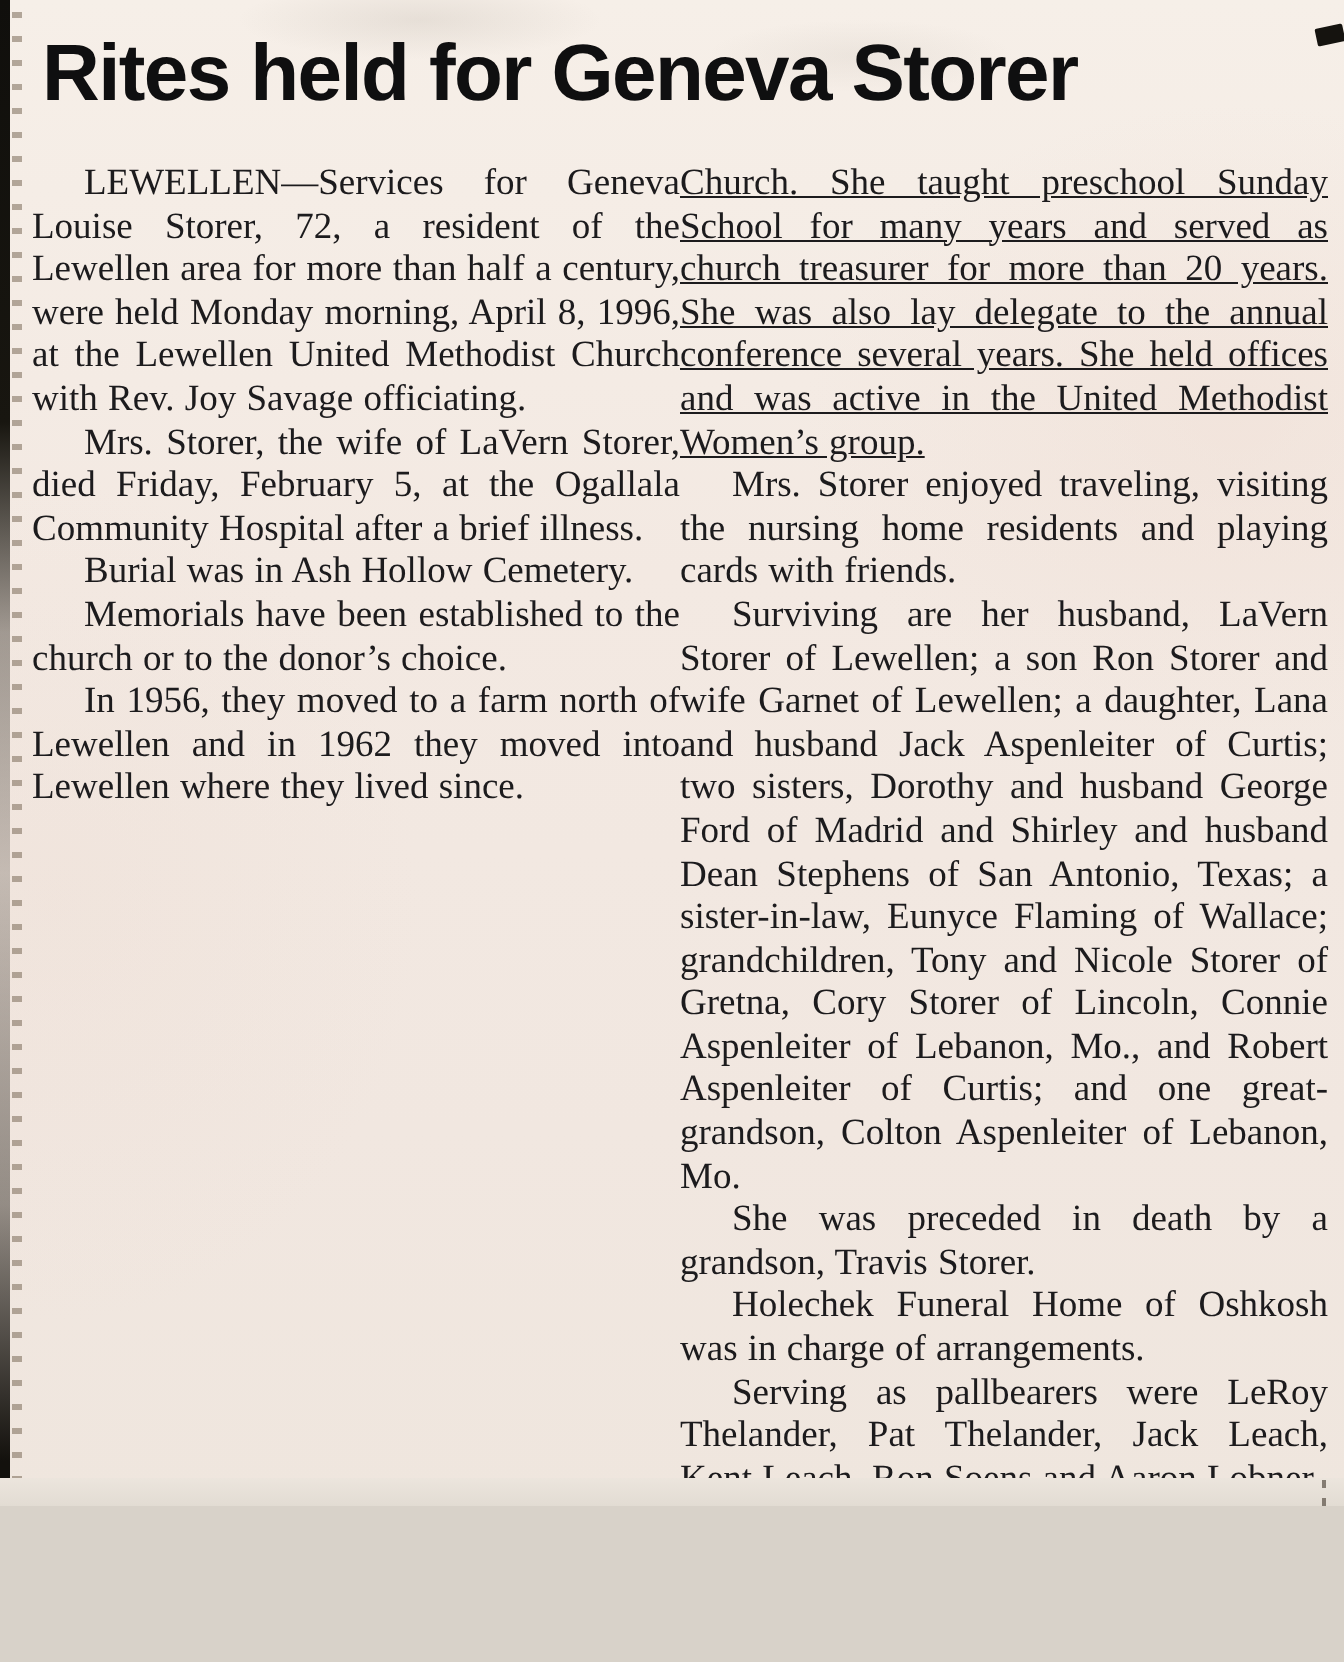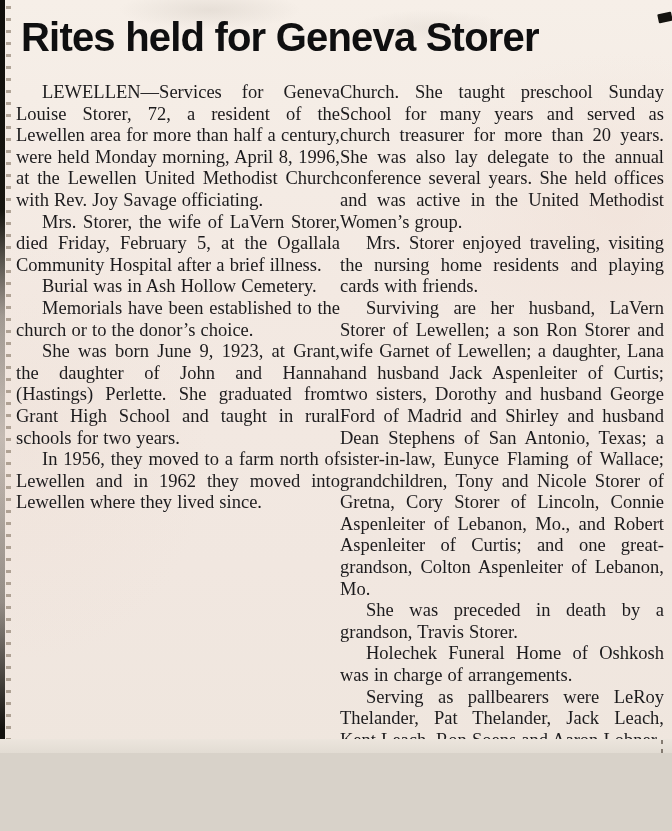--- a/index.html
+++ b/index.html
@@ -68,21 +68,21 @@
   .col {
     flex: 1;
     font-size: 18.5px;
     line-height: 21.6px;
     text-align: justify;
     hyphens: auto;
     -webkit-hyphens: auto;
     word-spacing: 0.5px;
   }
   .col p { margin: 0; text-indent: 26px; }
-  .col p.cont { text-indent: 0; }
+  .col p.cont { text-indent: 0; text-decoration: underline; }
 
   
   .below-edge {
     position: absolute; left: 0; right: 0; bottom: 0; height: 14px;
     background: linear-gradient(180deg, #ece5dd, #e2dcd3);
   }
 
   
   .bottom-edge {
     position: absolute; left: 0; top: 0;
@@ -109,21 +109,20 @@
   <div class="ink-mark"></div>
 
   <h1 class="headline">Rites held for Geneva Storer</h1>
 
   <div class="columns">
     <div class="col">
       <p>LEWELLEN—Services for Geneva Louise Storer, 72, a resident of the Lewellen area for more than half a century, were held Monday morning, April 8, 1996, at the Lewellen United Methodist Church with Rev. Joy Savage officiating.</p>
       <p>Mrs. Storer, the wife of LaVern Storer, died Friday, February 5, at the Ogallala Community Hospital after a brief illness.</p>
       <p>Burial was in Ash Hollow Cemetery.</p>
       <p>Memorials have been established to the church or to the donor’s choice.</p>
-      <p>She was born June 9, 1923, at Grant, the daughter of John and Hannah (Hastings) Perlette. She graduated from Grant High School and taught in rural schools for two years.</p>
       <p>In 1956, they moved to a farm north of Lewellen and in 1962 they moved into Lewellen where they lived since.</p>
     </div>
     <div class="col">
       <p class="cont">Church. She taught preschool Sunday School for many years and served as church treasurer for more than 20 years. She was also lay delegate to the annual conference several years. She held offices and was active in the United Methodist Women’s group.</p>
       <p>Mrs. Storer enjoyed traveling, visiting the nursing home residents and playing cards with friends.</p>
       <p>Surviving are her husband, LaVern Storer of Lewellen; a son Ron Storer and wife Garnet of Lewellen; a daughter, Lana and husband Jack Aspenleiter of Curtis; two sisters, Dorothy and husband George Ford of Madrid and Shirley and husband Dean Stephens of San Antonio, Texas; a sister-in-law, Eunyce Flaming of Wallace; grandchildren, Tony and Nicole Storer of Gretna, Cory Storer of Lincoln, Connie Aspenleiter of Lebanon, Mo., and Robert Aspenleiter of Curtis; and one great-grandson, Colton Aspenleiter of Lebanon, Mo.</p>
       <p>She was preceded in death by a grandson, Travis Storer.</p>
       <p>Holechek Funeral Home of Oshkosh was in charge of arrangements.</p>
       <p>Serving as pallbearers were LeRoy Thelander, Pat Thelander, Jack Leach, Kent Leach, Ron Soens and Aaron Lobner.</p>
     </div>

